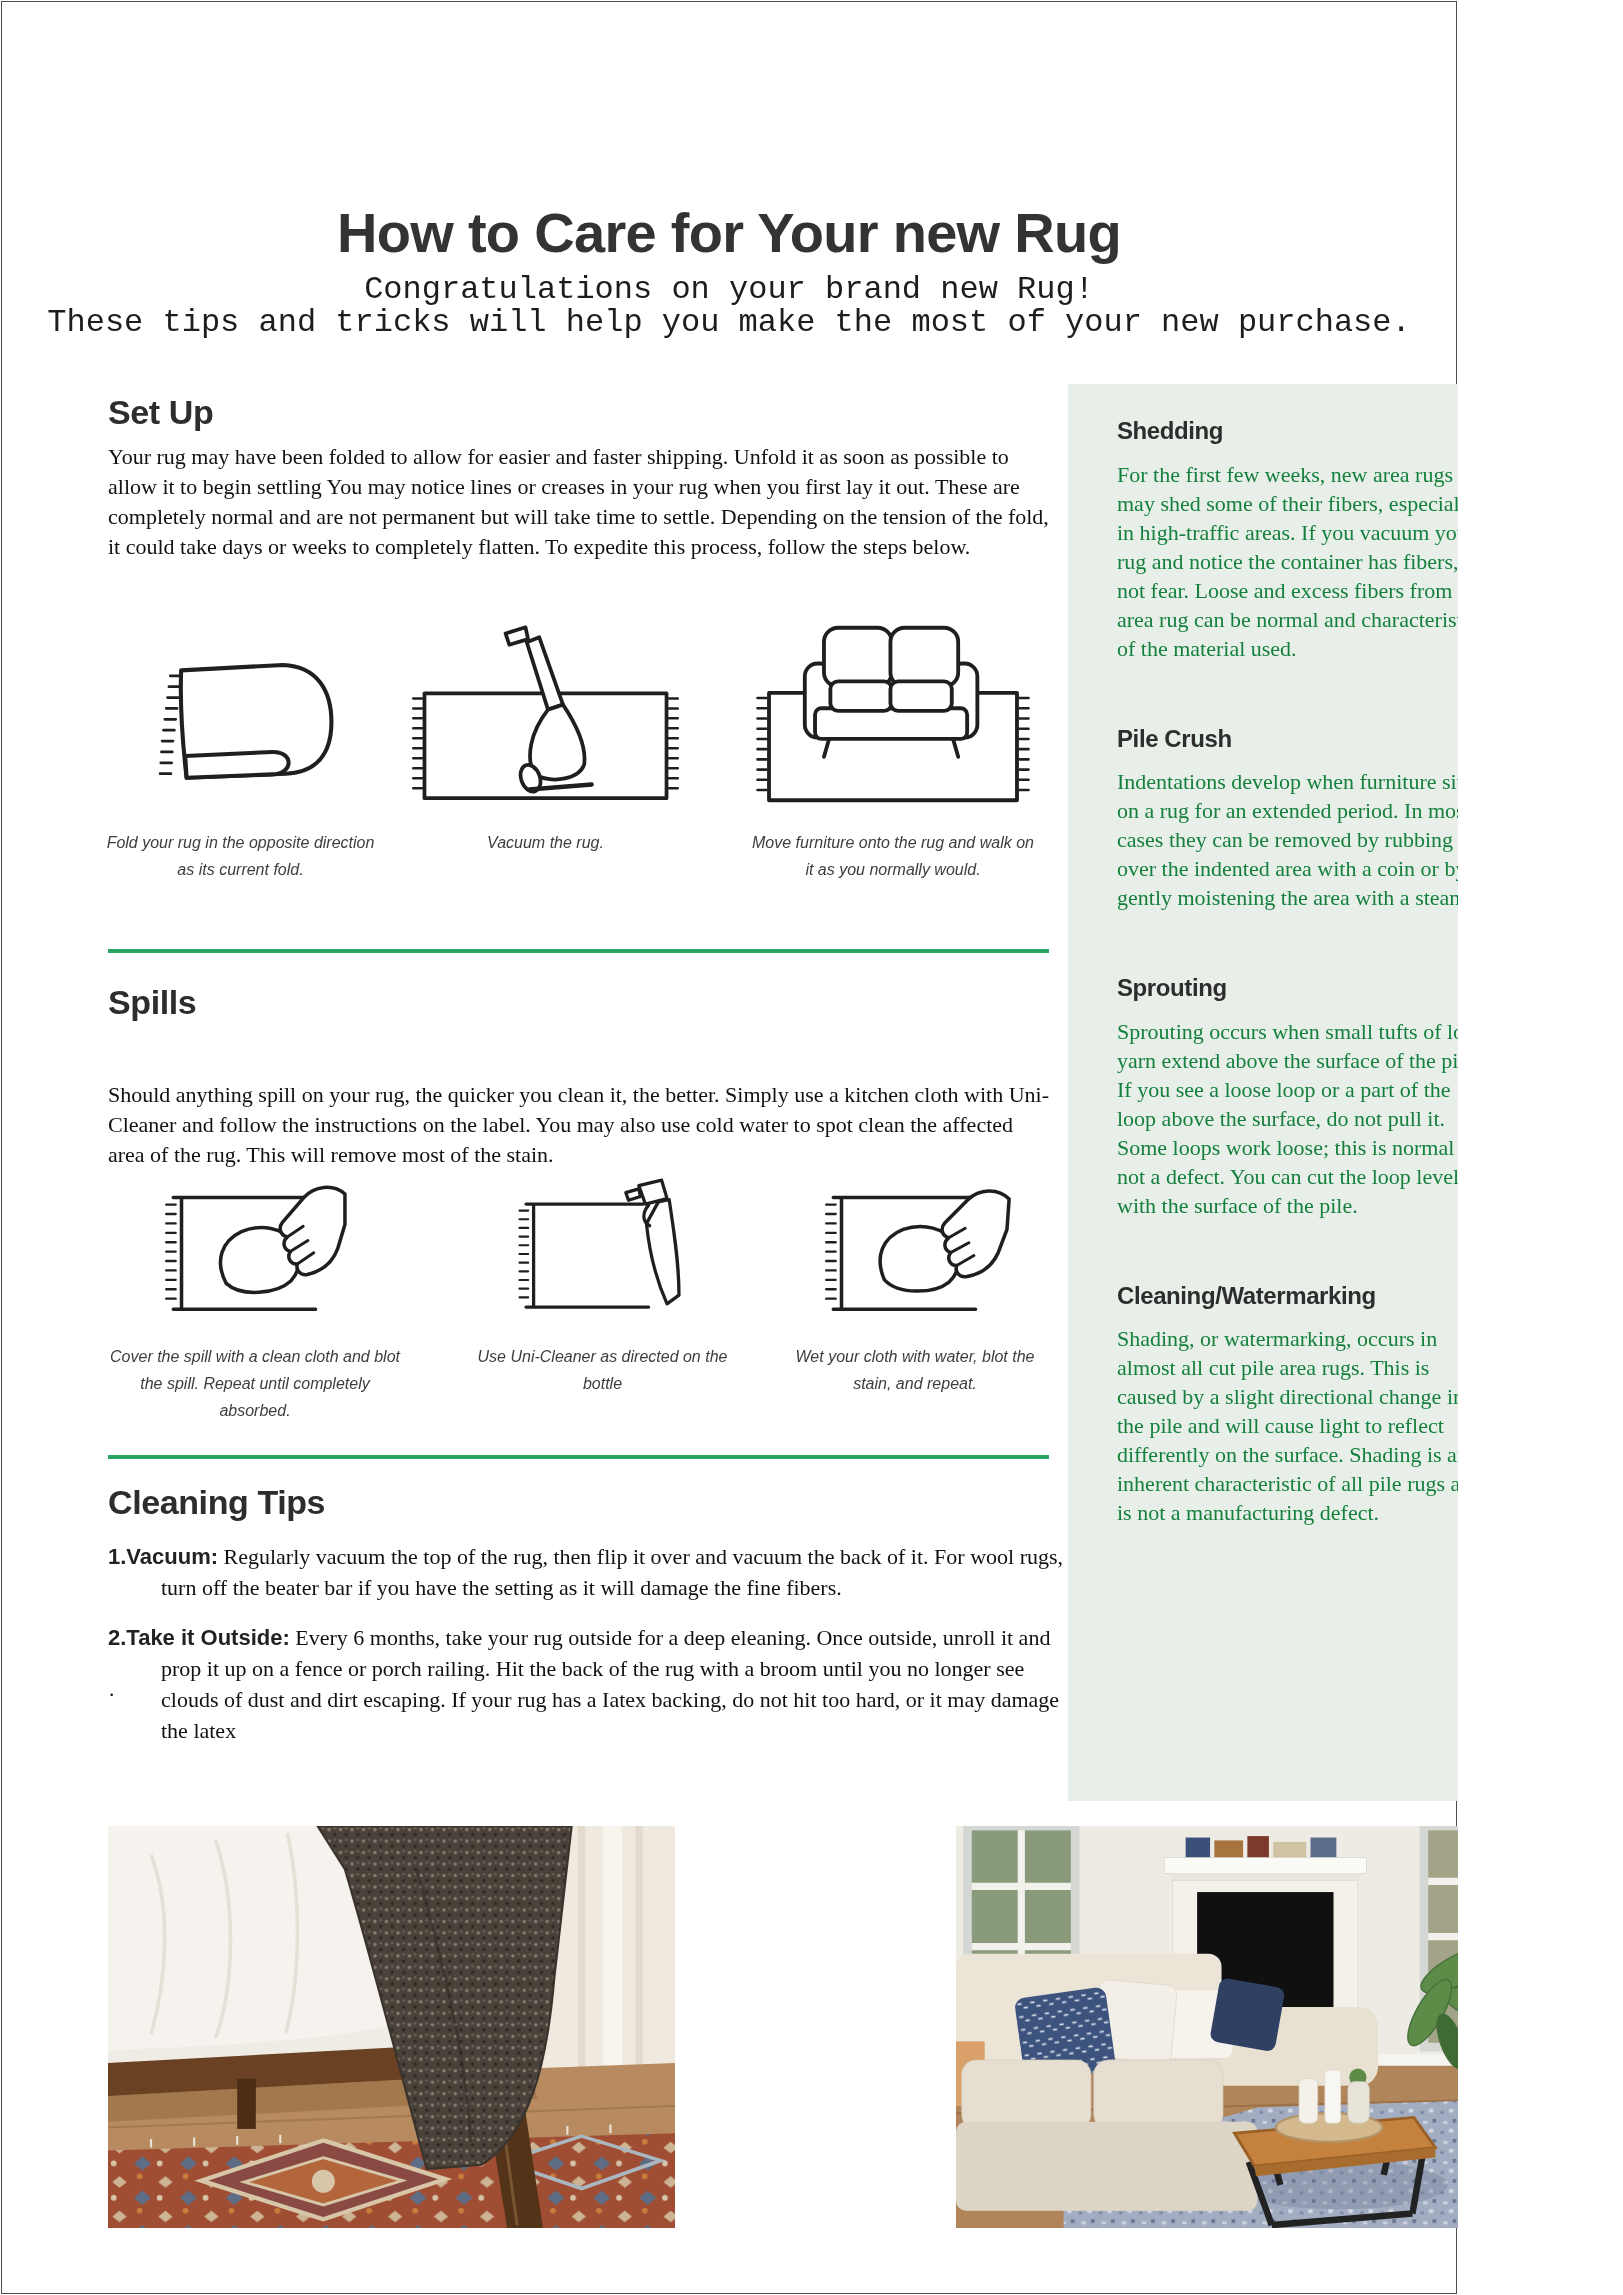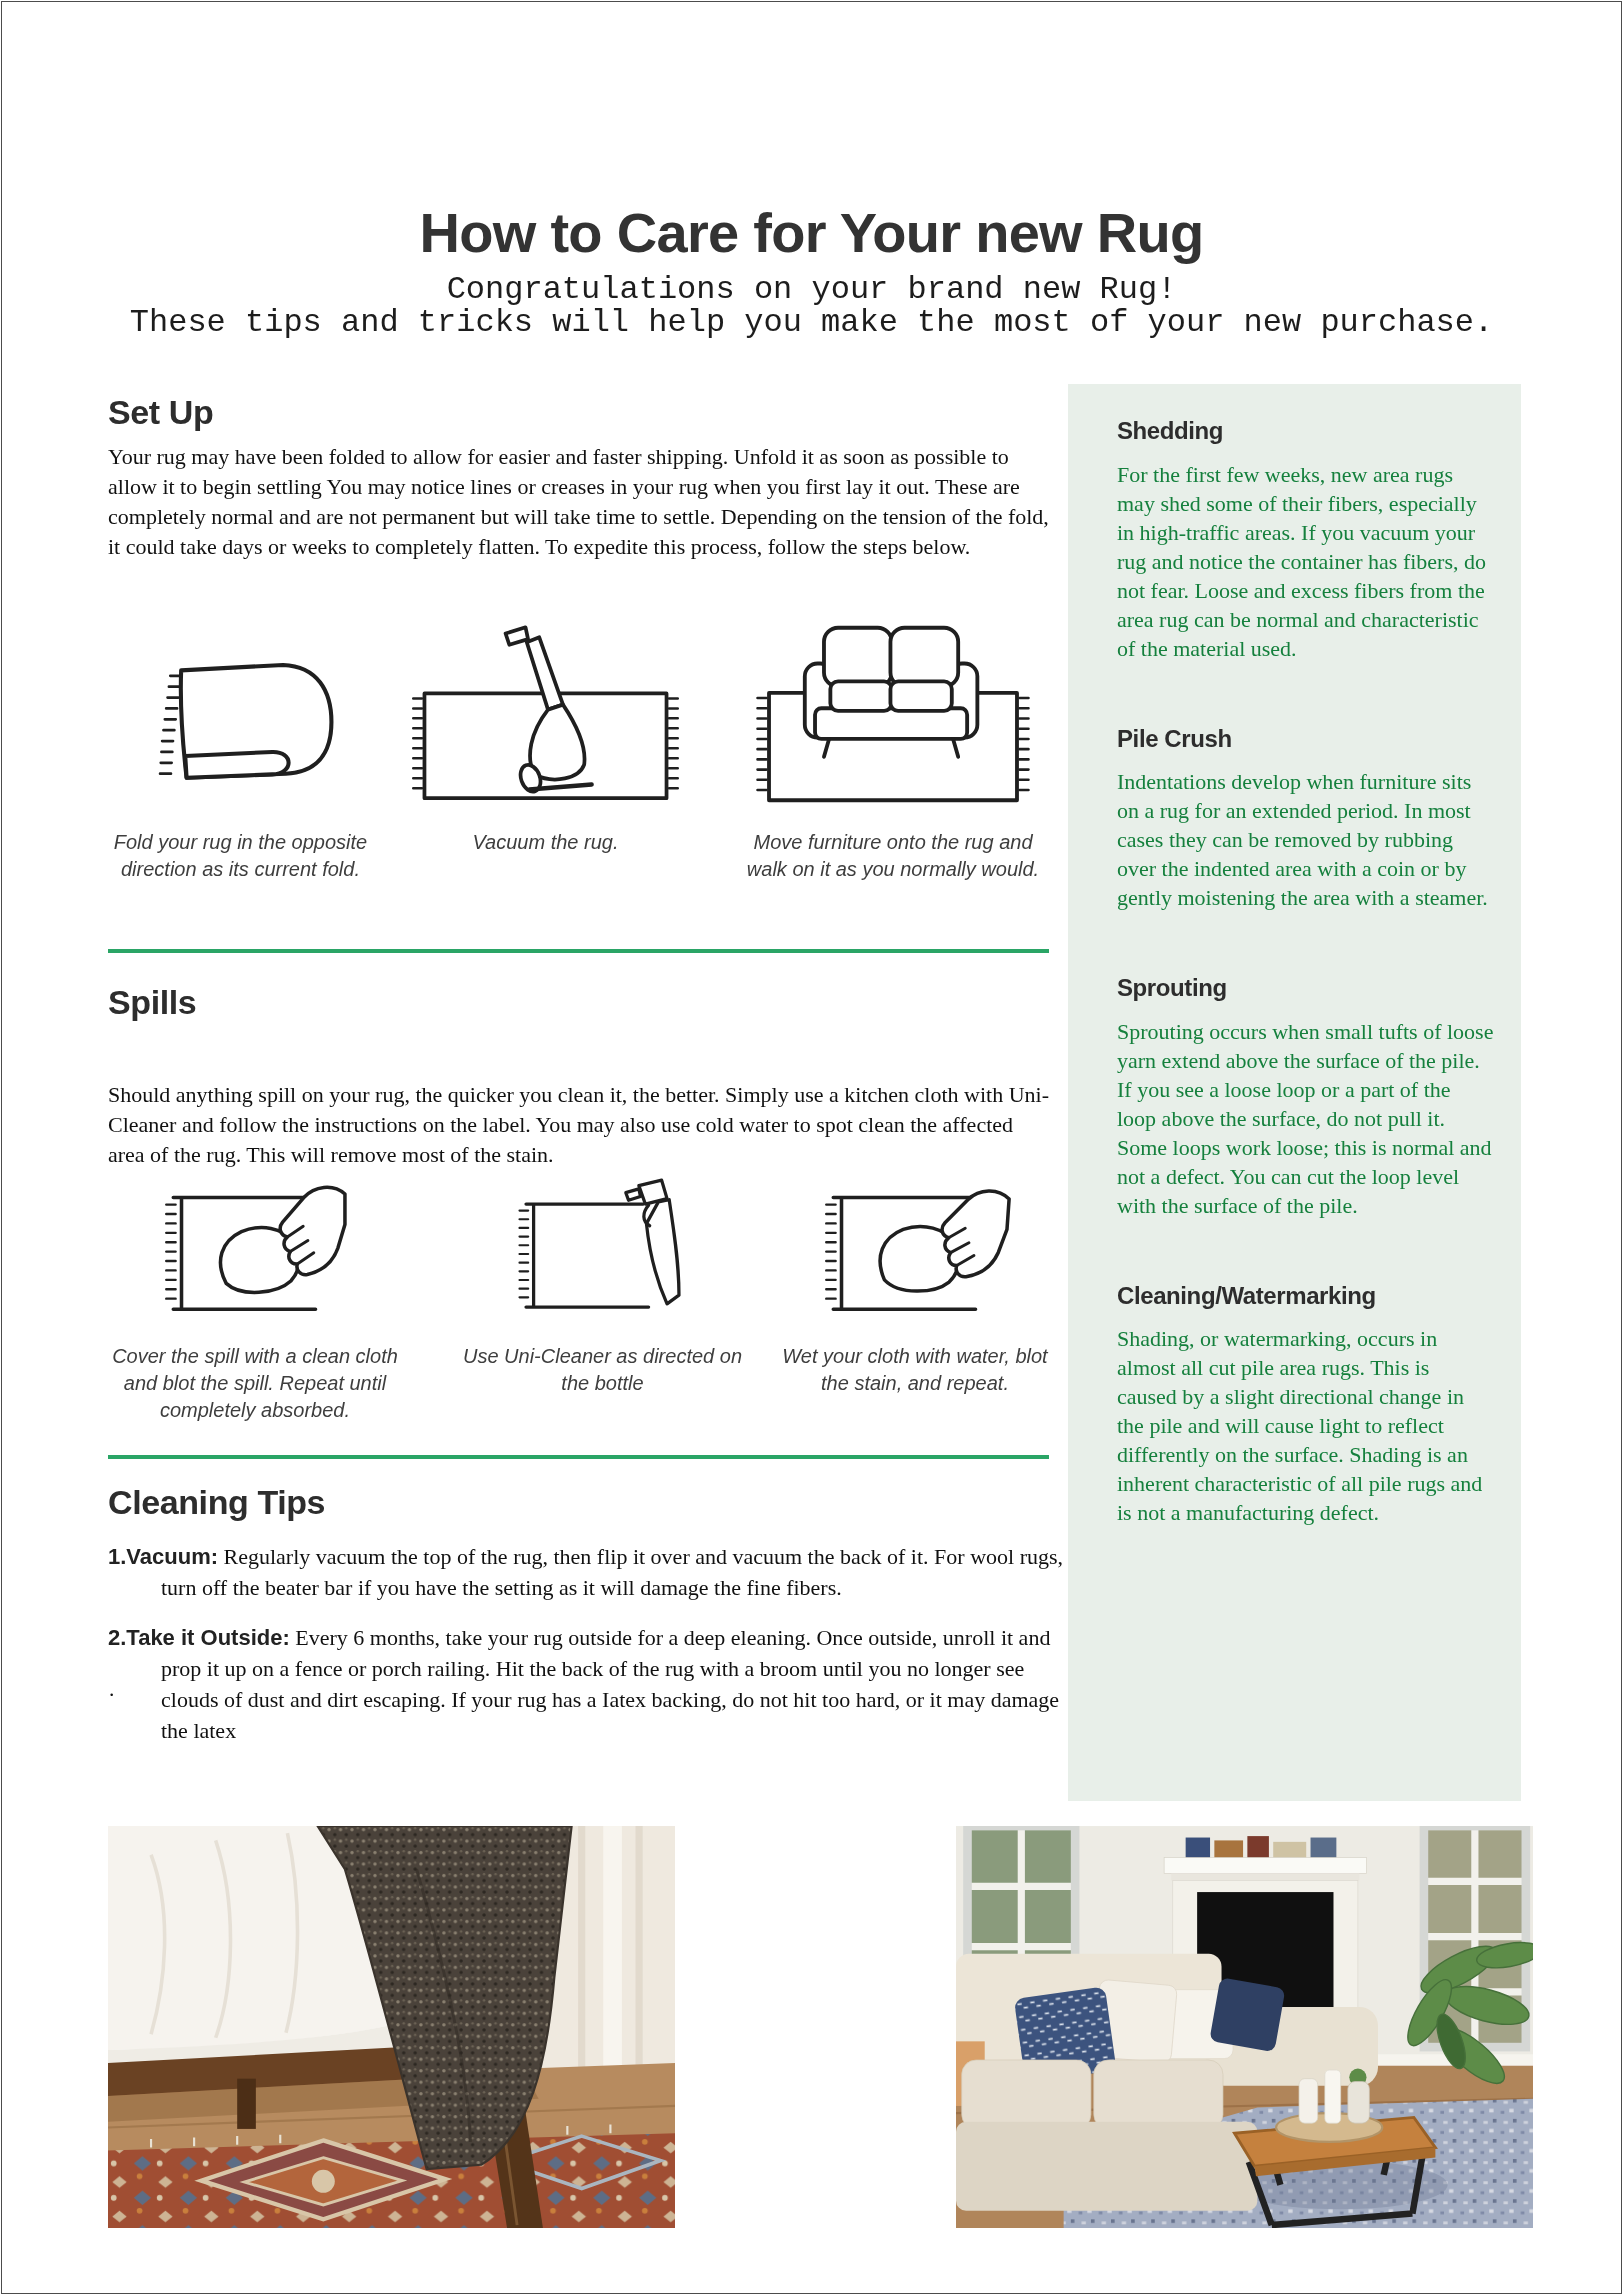--- a/index.html
+++ b/index.html
@@ -1,36 +1,36 @@
 <!DOCTYPE html>
 <html style="font-size:11.5px"><head>
 <meta charset="utf-8">
 <style>
   html,body{margin:0;padding:0;background:#ffffff;}
-  .page{position:relative;width:1623px;height:2295px;background:#ffffff;overflow:hidden;
+  .page{position:relative;width:1458px;height:2295px;background:#ffffff;overflow:hidden;
         font-family:"Liberation Serif",serif;color:#161616;}
   .frame{position:absolute;inset:1.4px;border:1.4px solid #4c4c4c;pointer-events:none;}
 
   .header{position:absolute;top:204px;left:0;width:100%;text-align:center;}
   .title{font-family:"Liberation Sans",sans-serif;font-weight:700;font-size:56px;
          color:#333333;letter-spacing:-0.7px;line-height:1.05;}
   .subtitle{font-size:32px;line-height:33px;color:#1d1d1d;margin-top:10px;font-family:Liberation Mono, monospace;}
 
   .sec-heading{position:absolute;font-family:"Liberation Sans",sans-serif;font-weight:700;
                font-size:34px;color:#2d2d2d;letter-spacing:-0.4px;}
   .body-text{position:absolute;left:108px;width:943px;font-size:22px;line-height:30px;color:#111111;}
 
   .divider{position:absolute;left:108px;width:941px;height:3.6px;background:#2aa566;}
 
   .step{position:absolute;text-align:center;}
   .step-icon{display:flex;align-items:flex-end;justify-content:center;}
   .row1 .step-icon{height:209px;}
   .row2 .step-icon{height:159px;}
   .caption{font-family:"Liberation Sans",sans-serif;font-style:italic;font-weight:400;
-           font-size:20px;line-height:27px;color:#3e3e3e;margin-top:10px;}
+           font-size:16px;line-height:27px;color:#3e3e3e;margin-top:10px;}
   .row2 .caption{margin-top:16px;}
 
   .tips{position:absolute;left:108px;top:1541px;width:958px;}
   .tip{padding-left:53px;text-indent:-53px;font-size:22px;line-height:31px;color:#111111;}
   .tip + .tip{margin-top:18.7px;}
   .tip-label{font-family:"Liberation Sans",sans-serif;font-weight:700;color:#222222;}
   .stray-dot{position:absolute;left:109px;top:1677px;font-size:21.5px;color:#111;}
 
   .sidebar{position:absolute;left:1068px;top:384px;width:453px;height:1417px;background:#e8efe9;
            box-sizing:border-box;padding:27px 27px 0 49px;}

